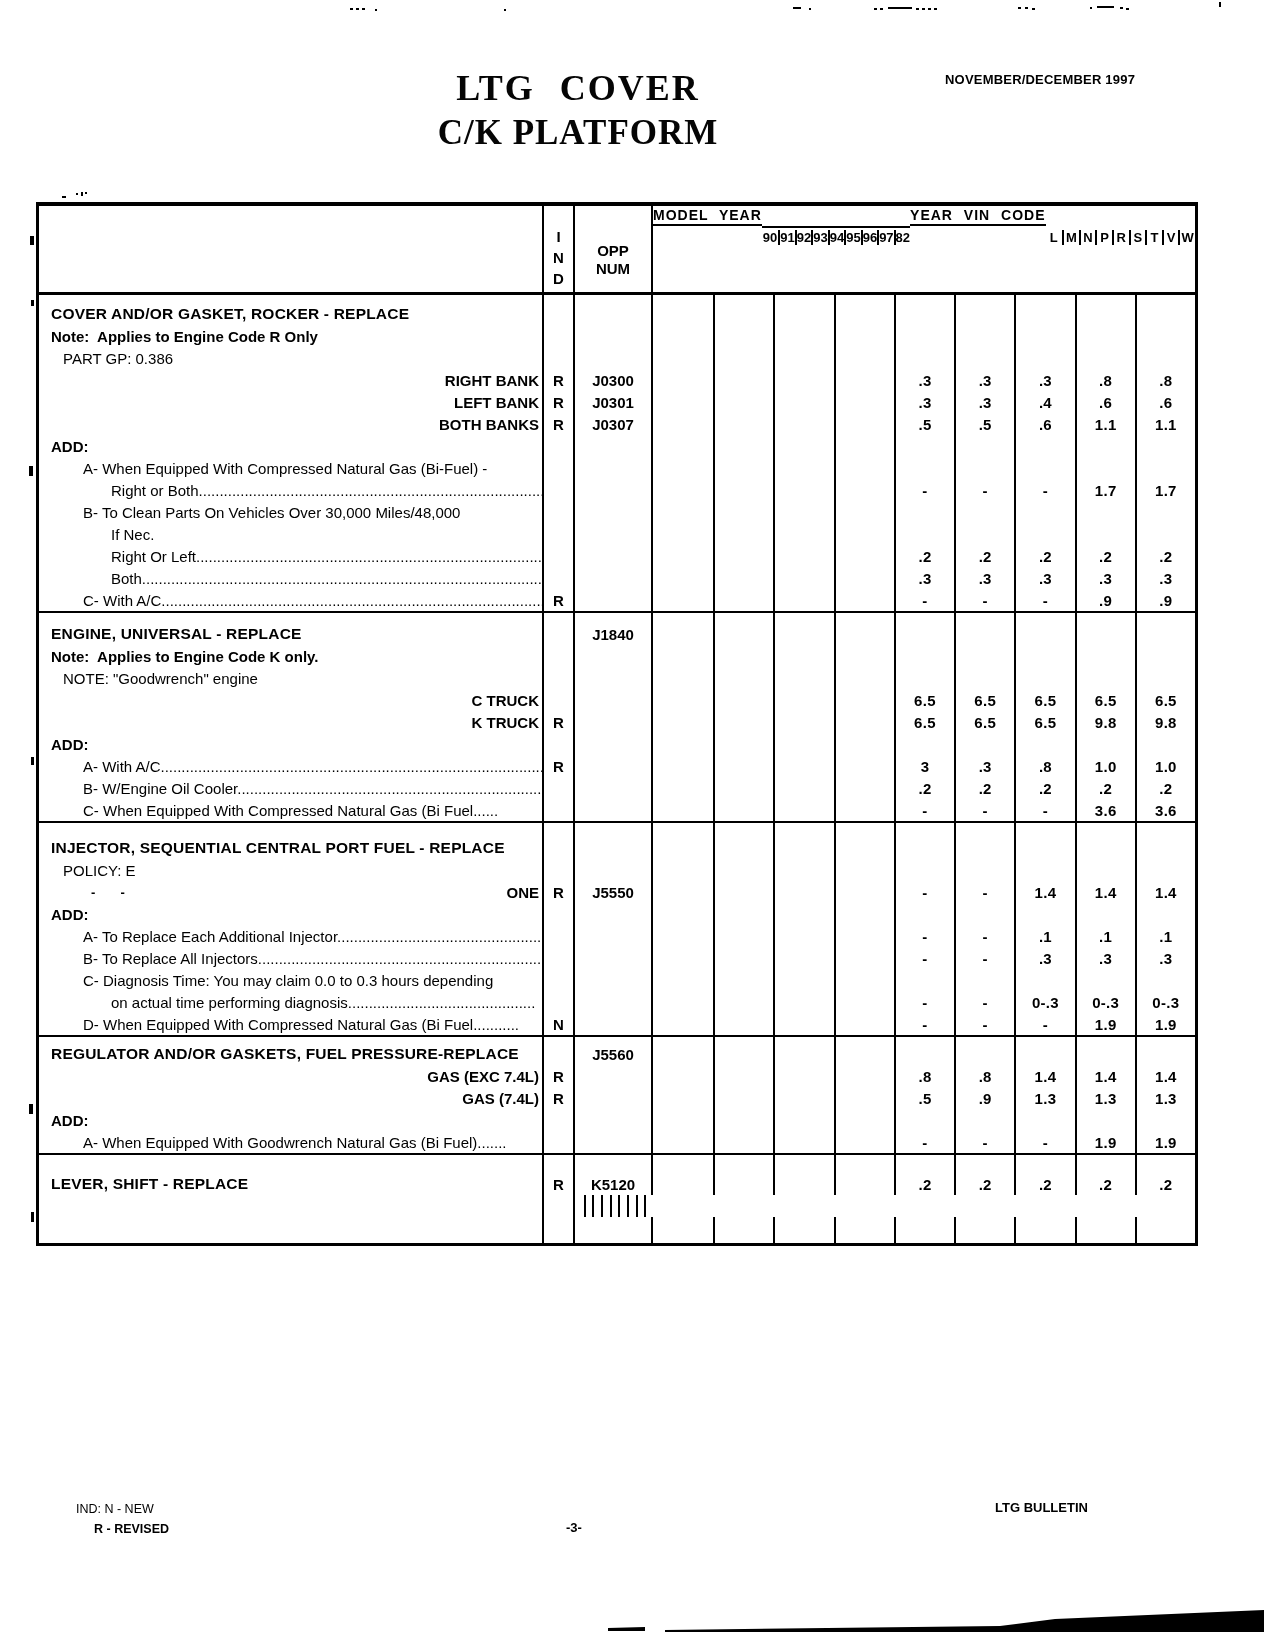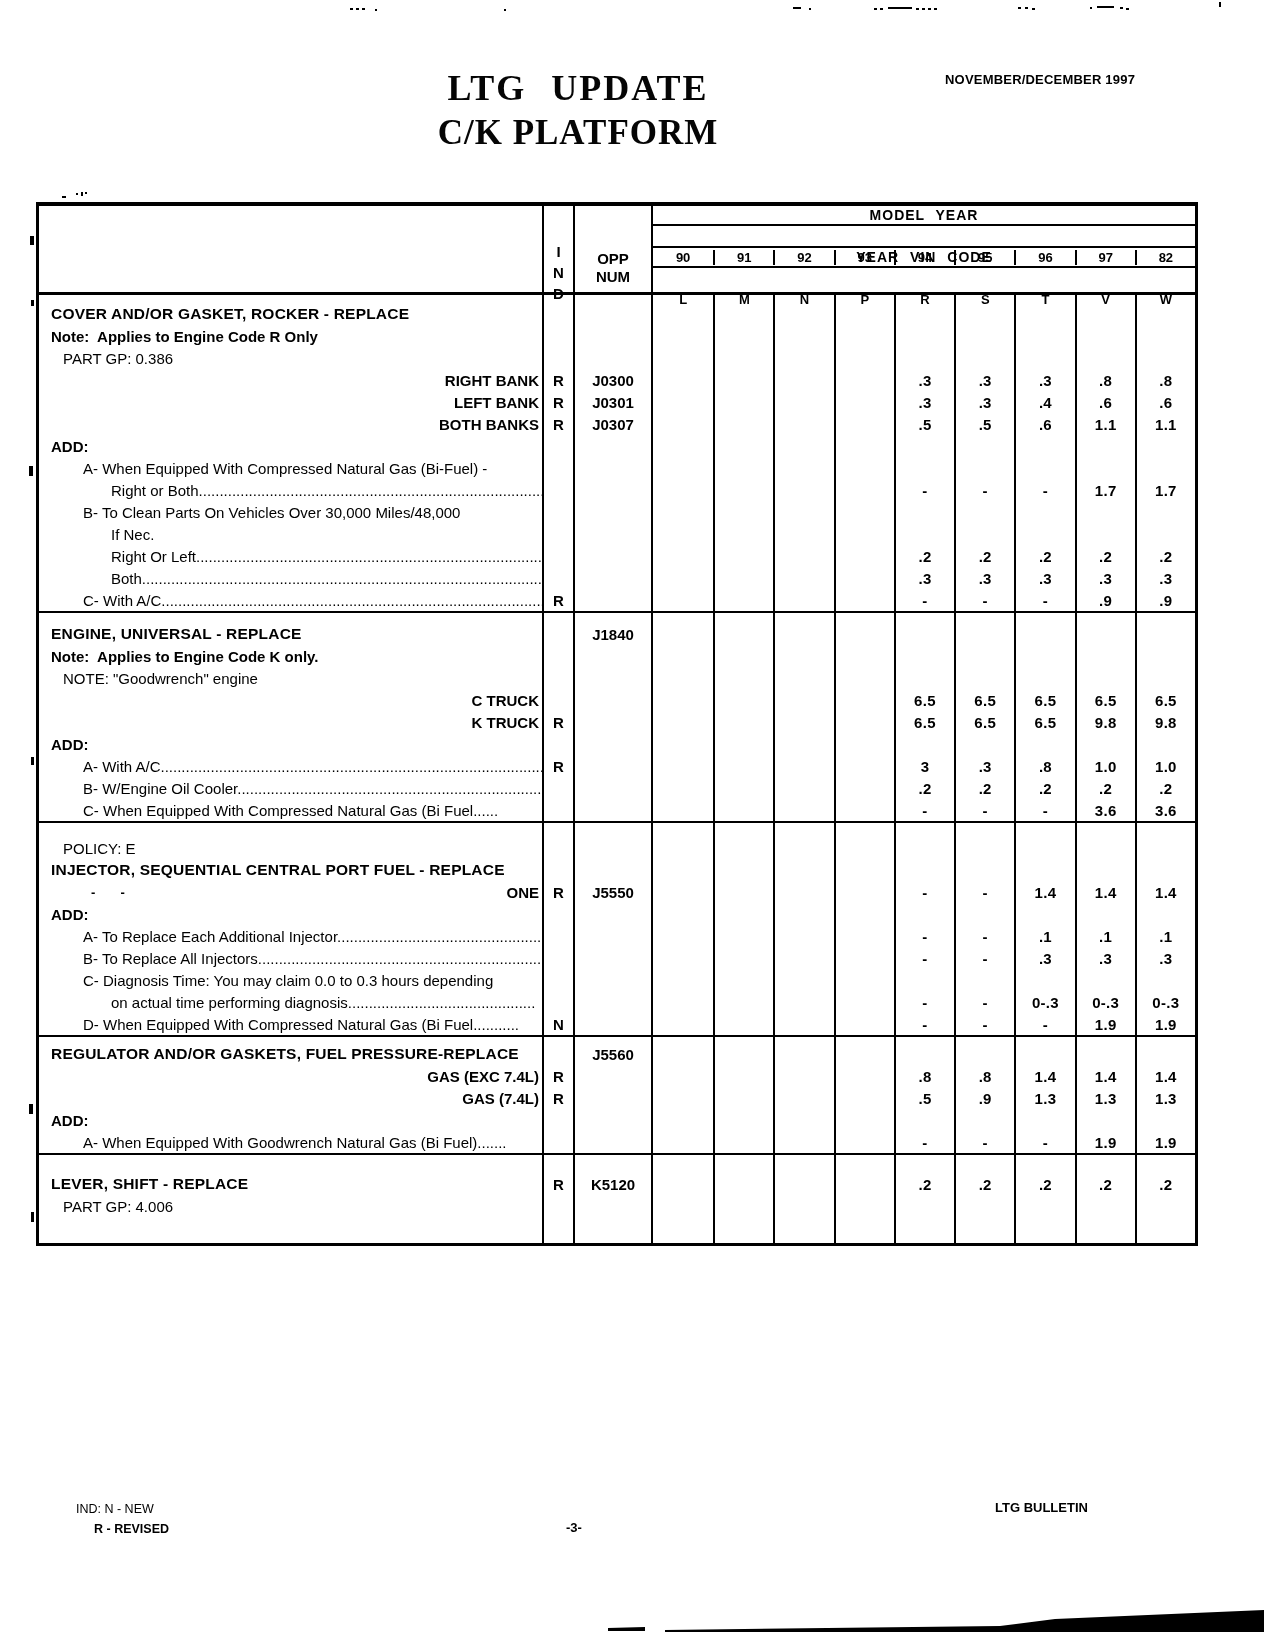--- a/index.html
+++ b/index.html
@@ -15,21 +15,21 @@
   
   .bulletin-table{position:absolute;left:36px;top:202px;width:1162px;
       border:3px solid #000;border-top-width:4px;box-sizing:border-box;background:#fff;}
   .thead{display:grid;grid-template-columns:505px 31px 78px 1fr;height:86px;
       border-bottom:3px solid #000;box-sizing:content-box;}
   .h-desc{border-right:2px solid #000;}
   .h-ind{border-right:2px solid #000;display:flex;flex-direction:column;justify-content:flex-end;
       align-items:center;font-weight:bold;font-size:15px;line-height:21px;padding-bottom:3px;}
   .h-opp{border-right:2px solid #000;display:flex;flex-direction:column;justify-content:center;
       align-items:center;font-weight:bold;font-size:15px;line-height:18px;padding-top:22px;text-align:right;}
-  .h-years{display:flex;flex-direction:column;justify-content:center;}
+  .h-years{display:flex;justify-content:center;}
   .band{box-sizing:border-box;}
   .band.lbl{height:20px;border-bottom:2px solid #000;display:flex;align-items:center;justify-content:center;
       font-weight:bold;font-size:14px;word-spacing:6px;letter-spacing:1px;}
   .band.cells{height:22px;border-bottom:2px solid #000;display:grid;grid-template-columns:repeat(9,1fr);}
   .band.cells:last-child{border-bottom:none;flex:1;}
   .band.cells > div{display:flex;align-items:center;justify-content:center;font-weight:bold;
       font-size:13px;border-left:2px solid #000;margin-top:24px;}
   .band.cells > div:first-child{border-left:none;}
   
   .section{border-top:2px solid #000;}
@@ -58,21 +58,21 @@
   .footer-page{position:absolute;left:566px;top:1520px;font-size:13px;font-weight:bold;}
   .footer-right{position:absolute;left:995px;top:1500px;font-size:13px;font-weight:bold;}
   
   .art{position:absolute;background:#000;}
   .wedge{position:absolute;left:0;top:0;width:1264px;height:1632px;pointer-events:none;}
 </style>
 </head>
 <body>
 
 <div class="title-block">
-  <div class="title-line1">LTG  UPDATE</div>
+  <div class="title-line1">LTG  COVER</div>
   <div class="title-line2">C/K PLATFORM</div>
 </div>
 <div class="date-label">NOVEMBER/DECEMBER 1997</div>
 
 <div class="bulletin-table">
   <div class="thead">
     <div class="h-desc"></div>
     <div class="h-ind">
       <span>I</span>
       <span>N</span>
@@ -525,37 +525,37 @@
             <div class="vcell"></div>
             <div class="vcell"></div>
             <div class="vcell"></div>
             <div class="vcell"></div>
             <div class="vcell"></div>
             <div class="vcell"></div>
             <div class="vcell"></div>
           </div>
         </div>
         <div class="trow">
+          <div class="cell desc title"><span class="txt">INJECTOR, SEQUENTIAL CENTRAL PORT FUEL - REPLACE</span></div>
+          <div class="cell ind"></div>
+          <div class="cell opp"></div>
+          <div class="cell years">
+            <div class="vcell"></div>
+            <div class="vcell"></div>
+            <div class="vcell"></div>
+            <div class="vcell"></div>
+            <div class="vcell"></div>
+            <div class="vcell"></div>
+            <div class="vcell"></div>
+            <div class="vcell"></div>
+            <div class="vcell"></div>
+          </div>
+        </div>
+        <div class="trow">
           <div class="cell desc sub"><span class="txt">POLICY: E</span></div>
-          <div class="cell ind"></div>
-          <div class="cell opp"></div>
-          <div class="cell years">
-            <div class="vcell"></div>
-            <div class="vcell"></div>
-            <div class="vcell"></div>
-            <div class="vcell"></div>
-            <div class="vcell"></div>
-            <div class="vcell"></div>
-            <div class="vcell"></div>
-            <div class="vcell"></div>
-            <div class="vcell"></div>
-          </div>
-        </div>
-        <div class="trow">
-          <div class="cell desc title"><span class="txt">INJECTOR, SEQUENTIAL CENTRAL PORT FUEL - REPLACE</span></div>
           <div class="cell ind"></div>
           <div class="cell opp"></div>
           <div class="cell years">
             <div class="vcell"></div>
             <div class="vcell"></div>
             <div class="vcell"></div>
             <div class="vcell"></div>
             <div class="vcell"></div>
             <div class="vcell"></div>
             <div class="vcell"></div>
@@ -801,21 +801,20 @@
             <div class="vcell"></div>
             <div class="vcell"></div>
             <div class="vcell">.2</div>
             <div class="vcell">.2</div>
             <div class="vcell">.2</div>
             <div class="vcell">.2</div>
             <div class="vcell">.2</div>
           </div>
         </div>
         <div class="trow">
-          <div class="cell desc sub"><span class="txt">PART GP: 4.006</span></div>
           <div class="cell ind"></div>
           <div class="cell opp"></div>
           <div class="cell years">
             <div class="vcell"></div>
             <div class="vcell"></div>
             <div class="vcell"></div>
             <div class="vcell"></div>
             <div class="vcell"></div>
             <div class="vcell"></div>
             <div class="vcell"></div>

